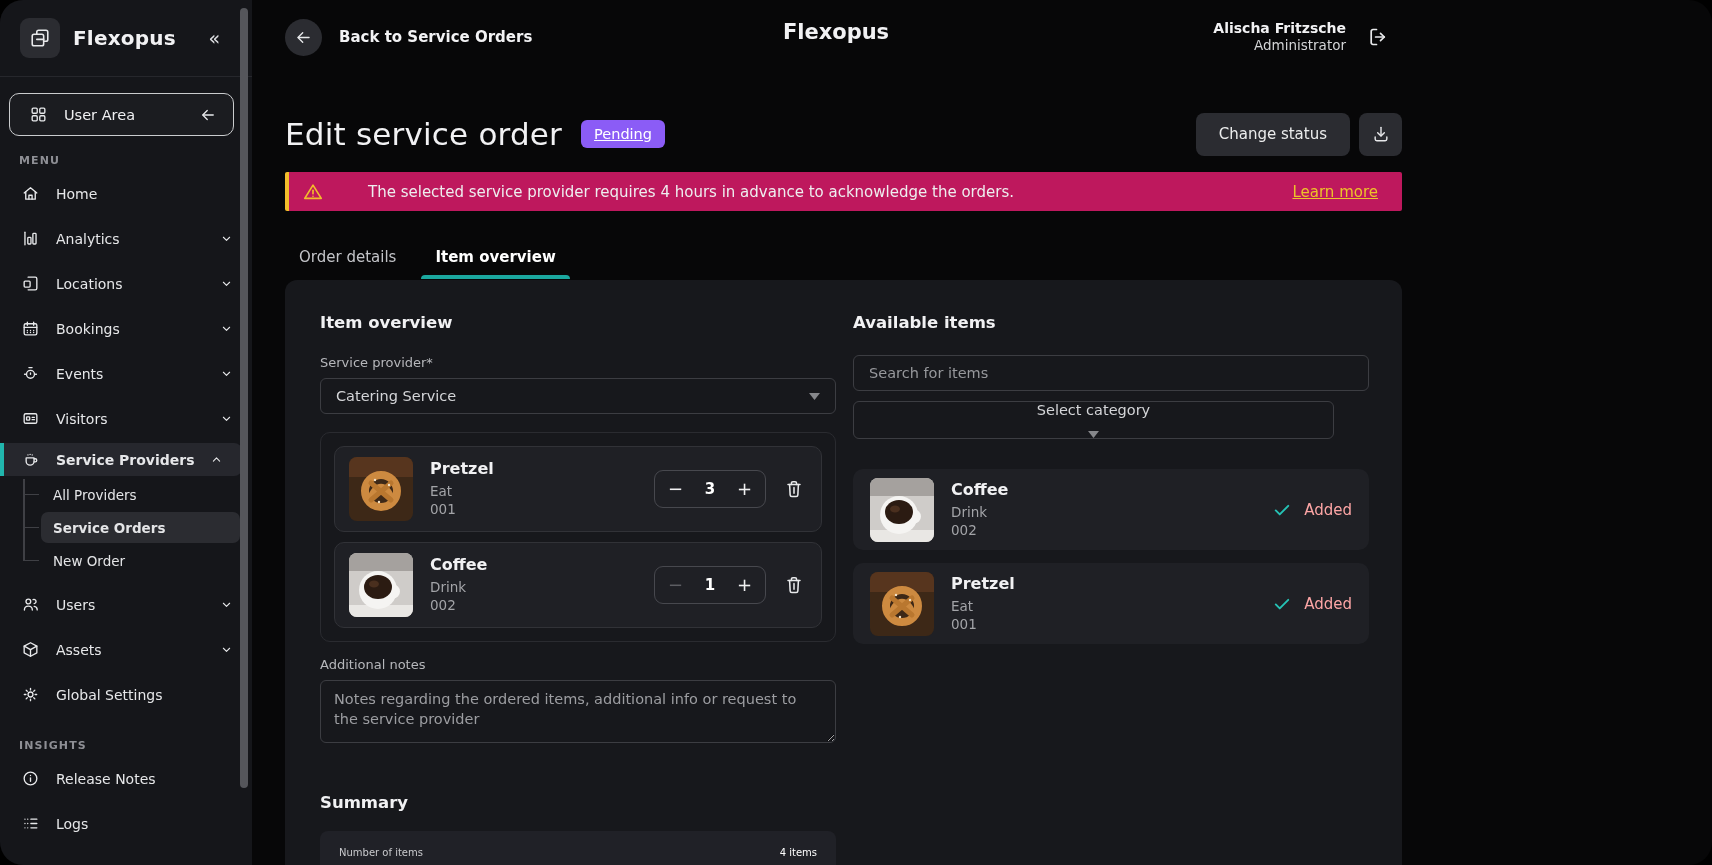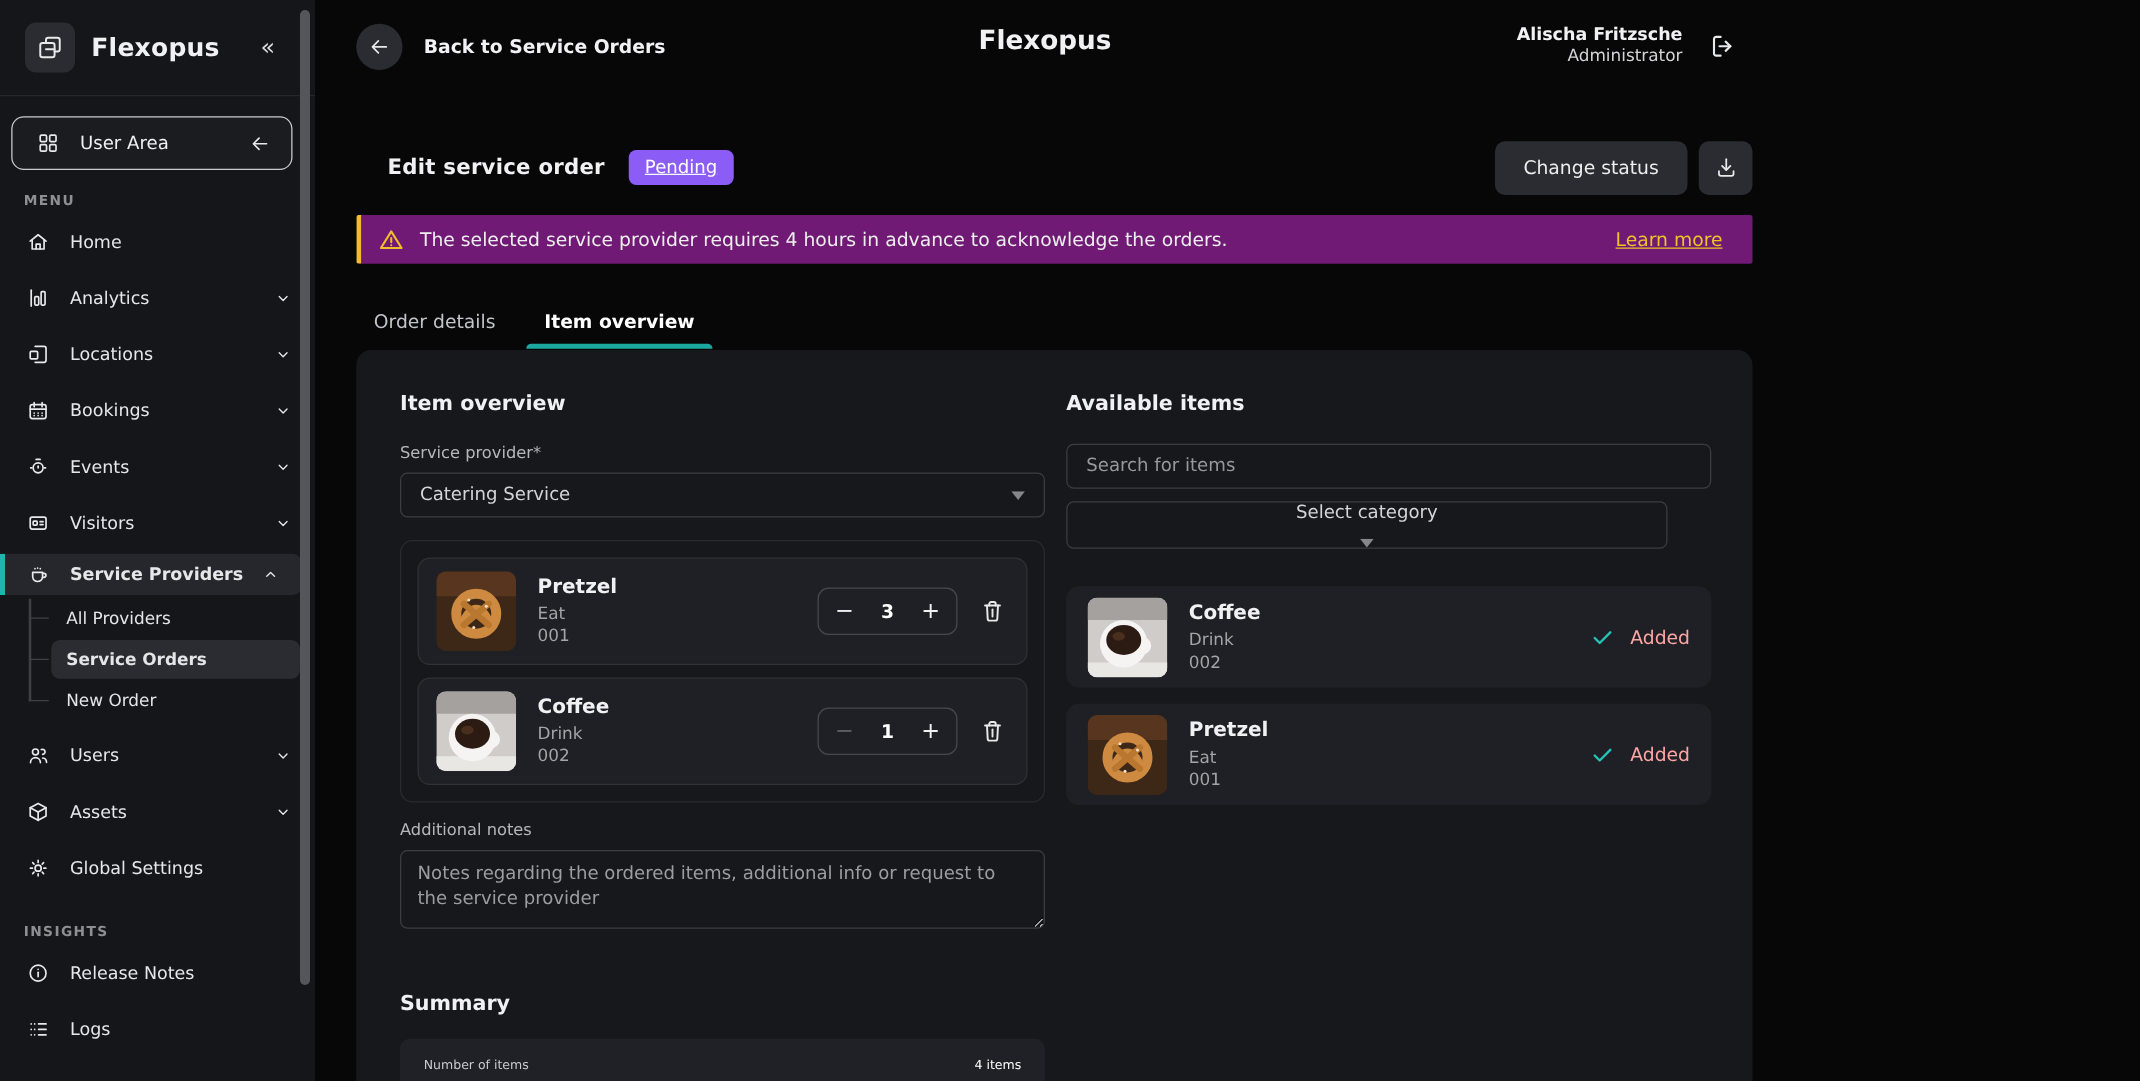--- a/index.html
+++ b/index.html
@@ -1,20 +1,21 @@
 <!DOCTYPE html>
 <html><head>
 <meta charset="utf-8">
 <style>
   * { box-sizing: border-box; margin: 0; padding: 0; }
   html,body { background:#000; }
   .app {
     position: relative; width: 1712px; height: 865px; overflow: hidden;
     background: #070708; color: #f1f1f3;
     font-family: "DejaVu Sans", "Liberation Sans", sans-serif;
+    border-radius: 23px;
   }
   svg { display:block; }
   .ic { stroke:#e8e9eb; stroke-width:1.7; fill:none; stroke-linecap:round; stroke-linejoin:round; }
 
   
   .sidebar { position:absolute; left:0; top:0; width:252px; height:865px; background:#15161a; }
   .sb-scroll { position:absolute; left:240px; top:8px; width:8px; height:780px; border-radius:4px; background:#55565b; }
   .logo-row { display:flex; align-items:center; height:76px; padding:0 18px 0 20px; }
   .logo-box { width:40px; height:40px; border-radius:9px; background:#2b2c31; display:flex; align-items:center; justify-content:center; }
   .brand { font-size:20px; font-weight:700; margin-left:13px; letter-spacing:.2px; }
@@ -42,28 +43,28 @@
   .back-btn { width:37px; height:37px; border-radius:50%; background:#2b2c31; border:none; display:flex; align-items:center; justify-content:center; cursor:pointer; }
   .back-label { margin-left:17px; font-size:15px; font-weight:600; color:#f2f2f4; }
   .center-title { position:absolute; left:50%; transform:translateX(-50%); top:20px; font-size:21px; font-weight:700; }
   .user-block { margin-left:auto; text-align:right; line-height:1.25; }
   .user-name { font-size:14px; font-weight:700; }
   .user-role { font-size:13.5px; color:#d3d4d6; }
   .logout-btn { background:none; border:none; margin-left:20px; cursor:pointer; }
 
   .content { padding:0 0 0 33px; width:1150px; }
   .page-head { display:flex; align-items:center; margin-top:37px; height:46px; }
-  .page-title { font-size:17px; font-weight:700; letter-spacing:.2px;margin-left:25px; }
+  .page-title { font-size:31px; font-weight:400; letter-spacing:.2px; }
   .badge { margin-left:19px; background:#8b5cf6; color:#fff; font-size:14.5px; font-weight:500; padding:6px 13px; border-radius:6px;text-decoration:underline; }
   .head-actions { margin-left:auto; display:flex; gap:9px; }
   .btn-secondary { height:43px; padding:0 23px; background:#2b2c31; color:#eceded; font-size:15px; border:none; border-radius:8px; cursor:pointer; font-family:inherit; }
   .icon-btn { width:43px; height:43px; background:#2b2c31; border:none; border-radius:8px; display:flex; align-items:center; justify-content:center; cursor:pointer; }
 
-  .warn { margin-top:15px; height:39px; background:#701a75; border-left:4px solid #f2bd2b; border-radius:2px;
-    display:flex; align-items:center; padding:0 24px 0 13px; }
+  .warn { margin-top:15px; height:39px; background:#be185d; border-left:4px solid #f2bd2b; border-radius:2px;
+    display:flex; align-items:center; padding:0 24px 0 13px;gap:32px; }
   .warn-text { margin-left:12px; font-size:15px; color:#eeeeef; }
   .warn-link { margin-left:auto; font-size:15px; color:#ecc42a; text-decoration:underline; cursor:pointer; }
 
   .tabs { margin-top:31px; display:flex; gap:11px; }
   .tab { position:relative; padding:6px 14px 13px; font-size:15px; color:#c3c4c8; cursor:pointer; }
   .tab.active { color:#fff; font-weight:700; }
   .tab.active::after { content:''; position:absolute; left:0; right:0; bottom:0; height:4px; background:#1ba89f; border-radius:4px 4px 0 0; }
 
   .card { width:1117px; min-height:600px; background:#17181c; border-radius:12px; margin-top:1px; padding:33px 32px 30px 35px; }
   .cols { display:flex; gap:17px; }

